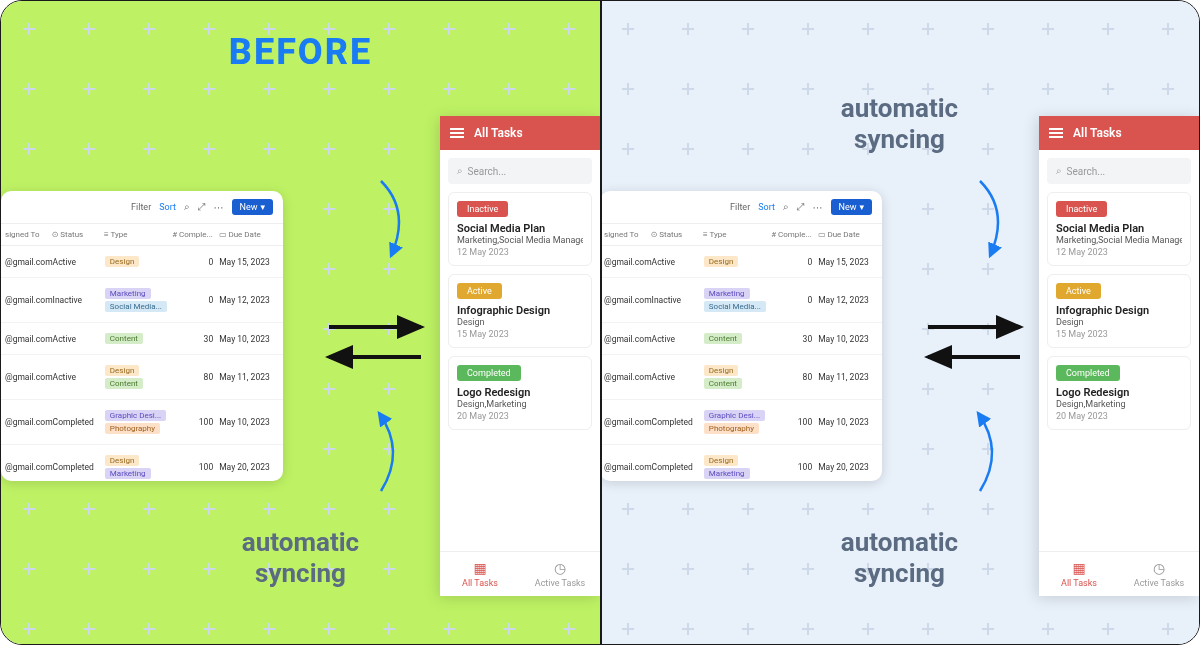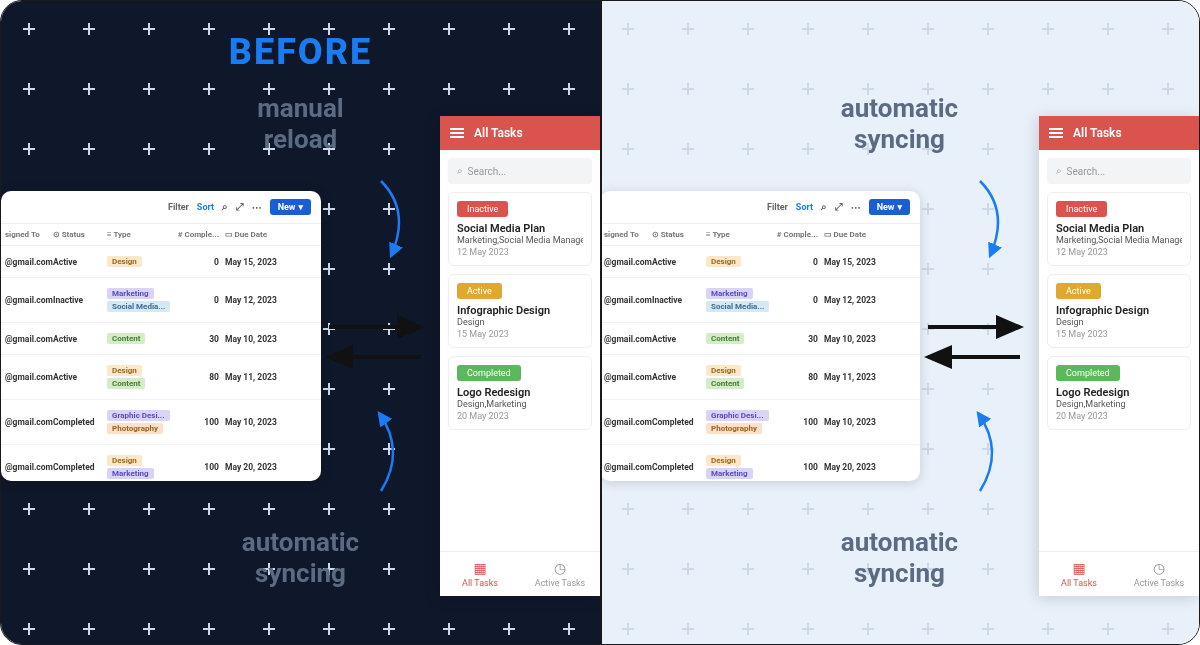--- a/index.html
+++ b/index.html
@@ -1,39 +1,39 @@
 <!DOCTYPE html>
 <html><head>
 <meta charset="utf-8">
 <style>
 * { box-sizing: border-box; margin: 0; padding: 0; }
 body { font-family: -apple-system, BlinkMacSystemFont, 'Segoe UI', Roboto, sans-serif; background: #fff; width: 1200px; height: 645px; overflow: hidden; }
 .container { width: 1200px; height: 645px; border: 1px solid #1a1a1a; border-radius: 22px; overflow: hidden; display: flex; position: relative; }
 .half { width: 600px; height: 100%; position: relative; overflow: hidden; }
-.half-left { background: #0f172a; }
+.half-left { background: #bef264; }
 .half-right { background: #e8f0fa; }
 .divider { position: absolute; left: 599px; top: 0; width: 2px; height: 100%; background: #1a1a1a; z-index: 50; }
 
 
 .plus-grid { position: absolute; inset: 0; z-index: 0; }
 .plus-grid::before { content: ''; position: absolute; inset: 0; background-image:
   linear-gradient(#cdd9e8 1px, transparent 1px),
   linear-gradient(90deg, #cdd9e8 1px, transparent 1px);
   background-size: 60px 60px; background-position: 30px 30px; opacity: 0; }
 .plus { position: absolute; width: 12px; height: 12px; }
 .plus::before, .plus::after { content: ''; position: absolute; background: #cdd9e8; }
 .plus::before { left: 5px; top: 0; width: 2px; height: 12px; }
 .plus::after { top: 5px; left: 0; height: 2px; width: 12px; }
 
 .headline { position: absolute; top: 30px; width: 100%; text-align: center; font-size: 36px; font-weight: 800; letter-spacing: 2px; color: #1a7cf2; z-index: 5; }
 .caption { position: absolute; left: 0; width: 100%; text-align: center; font-size: 26px; font-weight: 700; color: #5b6b82; z-index: 5; line-height: 1.2; }
 .caption-top { top: 92px; }
 .caption-bot { bottom: 55px; }
 
-.table-card { position: absolute; left: 0; top: 190px; width: 320px; height: 290px; background: #fff; border-radius: 10px; box-shadow: 0 2px 12px rgba(0,0,0,0.15); z-index: 10; font-size: 9px; color: #333; overflow: hidden; font-weight: bold; }
+.table-card { position: absolute; left: 0; top: 190px; width: 282px; height: 290px; background: #fff; border-radius: 10px; box-shadow: 0 2px 12px rgba(0,0,0,0.15); z-index: 10; font-size: 9px; color: #333; overflow: hidden; }
 .table-toolbar { display: flex; justify-content: flex-end; align-items: center; gap: 8px; padding: 8px 10px; font-size: 9px; }
 .tb-link { color: #1a7cf2; }
 .tb-txt { color: #666; }
 .tb-ico { color: #666; font-size: 10px; }
 .new-btn { background: #1a5fd1; color: #fff; padding: 3px 8px; border-radius: 3px; font-size: 9px; display: flex; align-items: center; gap: 3px; }
 .th-row { display: flex; padding: 6px 0; border-top: 1px solid #eee; border-bottom: 1px solid #eee; color: #777; font-size: 8px; }
 .c1 { width: 52px; padding-left: 4px; } .c2 { width: 54px; } .c3 { width: 70px; } .c4 { width: 48px; text-align: right; padding-right: 6px; } .c5 { width: 66px; }
 .row { display: flex; align-items: center; padding: 10px 0; border-bottom: 1px solid #f2f2f2; font-size: 8.5px; }
 .row .c3 { display: flex; flex-direction: column; gap: 2px; align-items: flex-start; }
 .tag { padding: 1px 5px; border-radius: 2px; font-size: 8px; white-space: nowrap; }
@@ -177,24 +177,20 @@
         <div class="plus" style="left: 142px; top: 622px;"></div>
         <div class="plus" style="left: 202px; top: 622px;"></div>
         <div class="plus" style="left: 262px; top: 622px;"></div>
         <div class="plus" style="left: 322px; top: 622px;"></div>
         <div class="plus" style="left: 382px; top: 622px;"></div>
         <div class="plus" style="left: 442px; top: 622px;"></div>
         <div class="plus" style="left: 502px; top: 622px;"></div>
         <div class="plus" style="left: 562px; top: 622px;"></div>
       </div>
     <div class="headline">BEFORE</div>
-    <div class="caption caption-top" id="cap-lt">
-        <div>manual</div>
-        <div>reload</div>
-      </div>
     <div class="caption caption-bot" id="cap-lb">
         <div>automatic</div>
         <div>syncing</div>
       </div>
     <div class="table-card" id="table-left">
         <div class="table-toolbar">
     <span class="tb-txt">Filter</span>
     <span class="tb-link">Sort</span>
     <span class="tb-ico">⌕</span>
     <span class="tb-ico">⤢</span>

